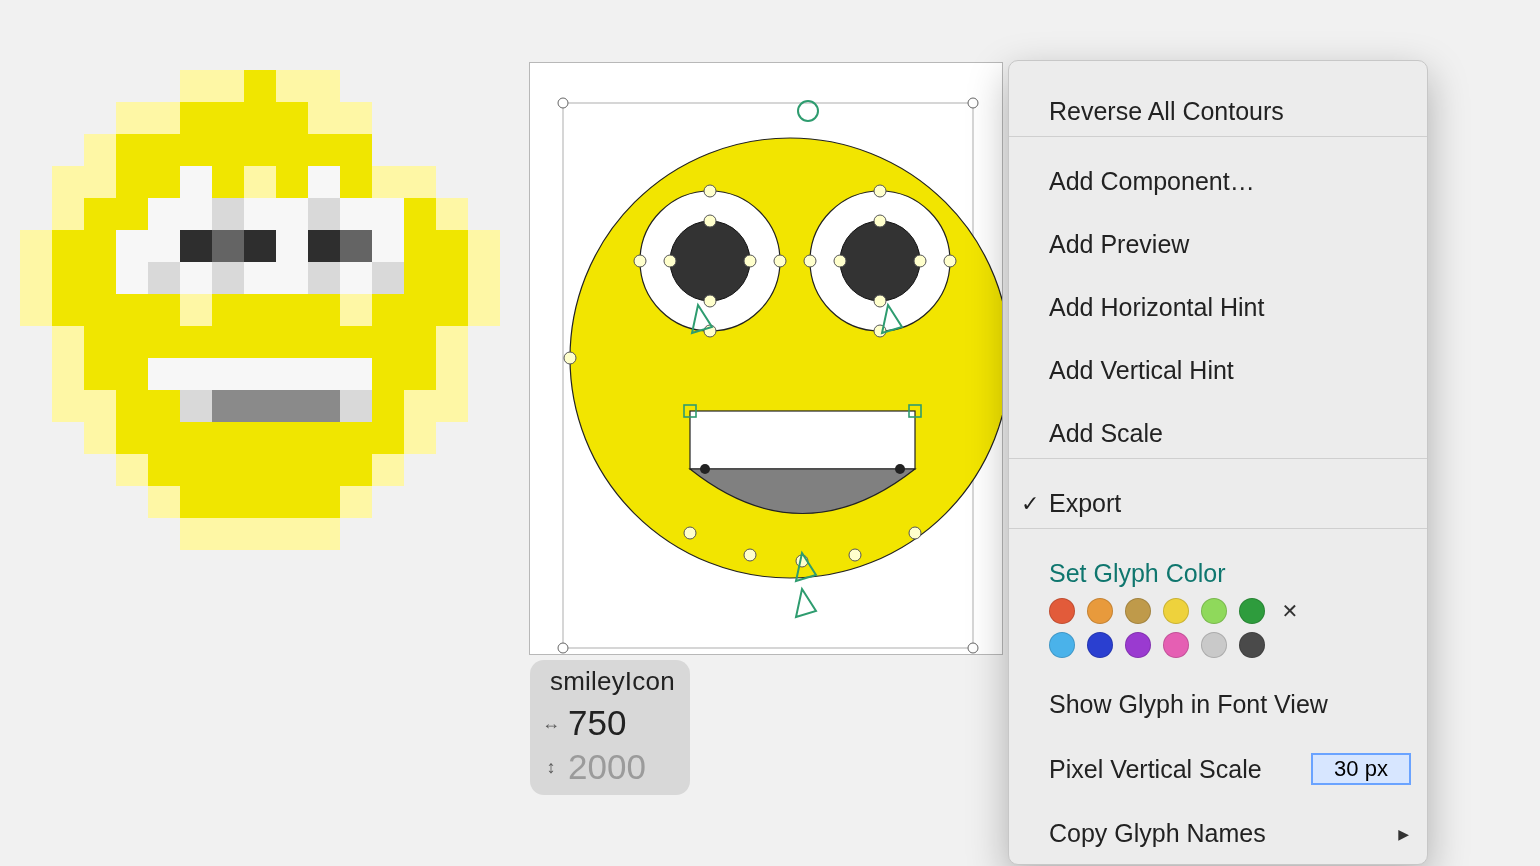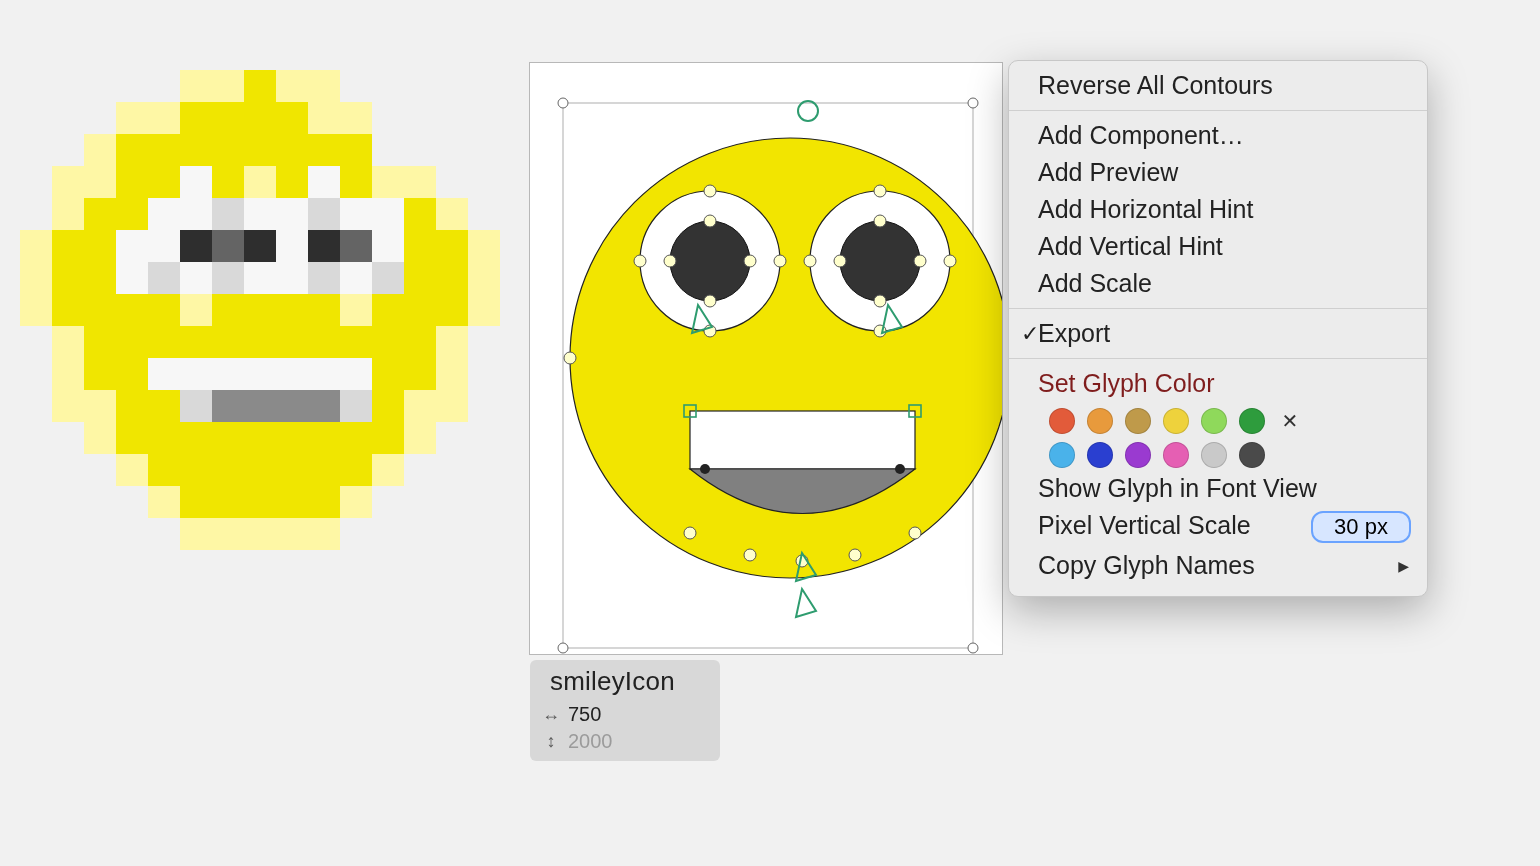--- a/index.html
+++ b/index.html
@@ -13,39 +13,39 @@
   .pixel-preview { position: absolute; left: 20px; top: 70px; }
   .pix-cell { width: 32px; height: 32px; display: inline-block; }
   .pix-row { height: 32px; white-space: nowrap; }
 
   
   .editor-canvas { position: absolute; left: 529px; top: 62px; width: 474px; height: 593px;
     background: #ffffff; border: 1px solid #b8b8b8; }
   .smiley-svg { position: absolute; left: 0; top: 0; }
 
   
-  .glyph-info { position: absolute; left: 530px; top: 660px; width: 190px;
-    background: #d8d8d8; border-radius: 6px; padding: 4px 6px 6px 6px; }
+  .glyph-info { position: absolute; left: 530px; top: 660px; width: 160px;
+    background: #d8d8d8; border-radius: 14px; padding: 4px 6px 6px 6px; }
   .glyph-name { font-size: 26px; padding: 2px 14px 4px 14px; letter-spacing: .2px; }
   .gi-row { display: flex; align-items: center; gap: 8px; padding: 2px 6px; }
   .gi-icon { width: 18px; text-align: center; font-size: 18px; color: #5a5a5a; }
-  .gi-val { font-size: 20px; }
+  .gi-val { font-size: 35px; }
   .gi-muted { color: #9b9b9b; }
 
   
   .ctx-menu { position: absolute; right: 112px; top: 60px; width: 420px;
     background: #ececec; border: 1px solid #c7c7c7; border-radius: 10px;
     box-shadow: 0 14px 40px rgba(0,0,0,.28); padding: 6px 0 12px 0; font-size: 25px; }
-  .ctx-item { display: flex; padding: 4px 16px 4px 29px; position: relative; cursor: default; }
+  .ctx-item { display: flex; align-items: center; padding: 4px 16px 4px 40px; position: relative; cursor: default; margin-top: 26px; }
   .ctx-item.has-sub::after { content: "\25B6"; font-size: 14px; color: #333; position: absolute; right: 18px; top: 50%; transform: translateY(-50%); }
   .ctx-check { position: absolute; left: 12px; font-size: 22px; top: 50%; transform: translateY(-50%); }
   .ctx-sep { height: 1px; background: #cfcfcf; margin: 6px 0; }
-  .ctx-label-muted { color: #7f1d1d; }
+  .ctx-label-muted { color: #0f766e; }
   .ctx-input { margin-left: auto; width: 100px; height: 32px; border: 2px solid #6aa3ff;
-    background: #d7e6ff; border-radius: 12px; font-size: 22px; text-align: center; }
+    background: #d7e6ff; border-radius: 0; font-size: 22px; text-align: center; }
   .swatch-row { padding: 6px 16px 2px 40px; display: flex; gap: 12px; align-items: center; }
   .swatch { width: 26px; height: 26px; border-radius: 50%; border: 1px solid rgba(0,0,0,.15); }
   .swatch-x { width: 26px; height: 26px; display: grid; place-items: center; font-size: 20px; color: #333; }
 
   
   .c0 { background: transparent; }
   .c1 { background: #fef7a5; } 
   .c3 { background: #f0e600; } 
   .c4 { background: #f7f7f7; } 
   .c5 { background: #d9d9d9; } 

